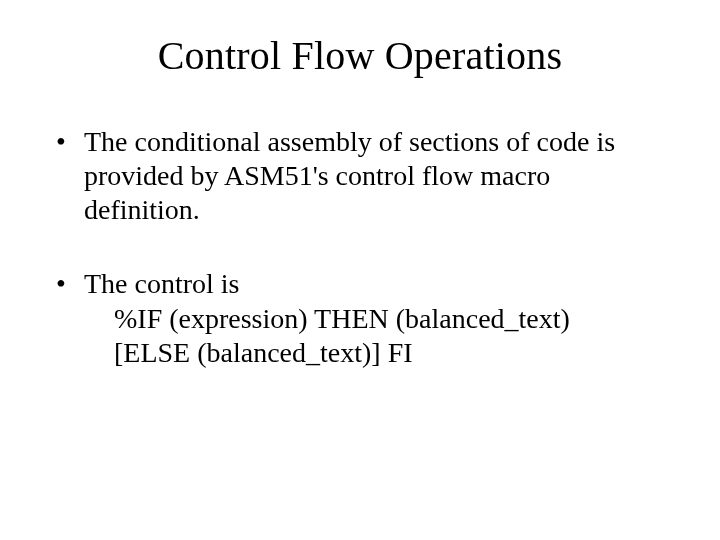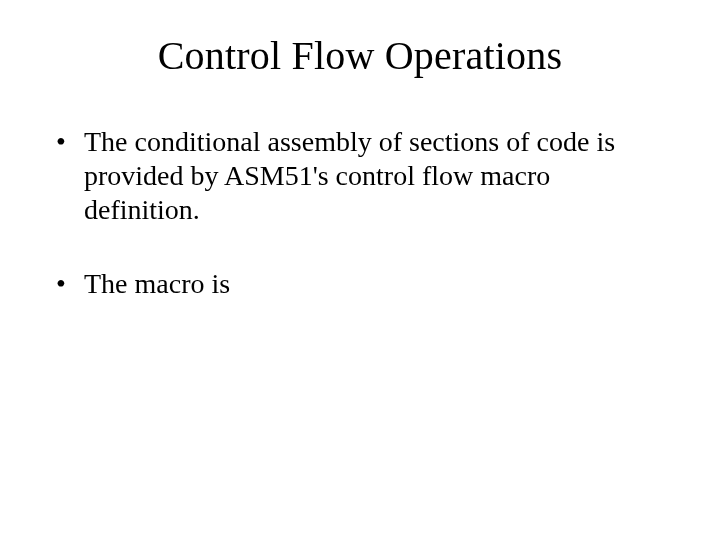--- a/index.html
+++ b/index.html
@@ -63,18 +63,20 @@
 
 <div class="slide">
   <div class="title">Control Flow Operations</div>
 
   <div class="body">
     <ul class="bullets">
       <li>
         <span>The conditional assembly of sections of code is provided by ASM51's control flow macro definition.</span>
       </li>
       <li>
-        <span>The macro is</span>
+        <span>The control is</span>
+        <span class="cont">%IF (expression) THEN (balanced_text)</span>
+        <span class="cont">[ELSE (balanced_text)] FI</span>
       </li>
     </ul>
   </div>
 
 </div>
 
 </body></html>

